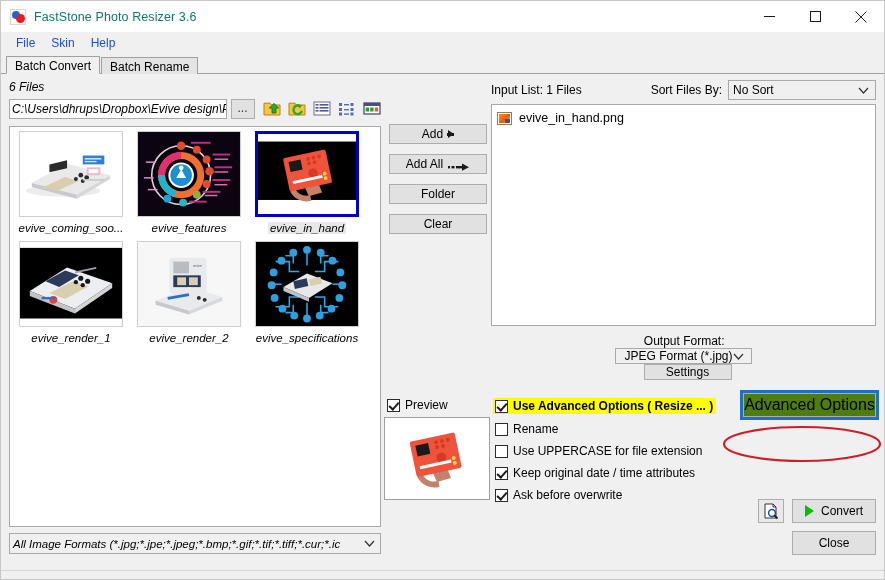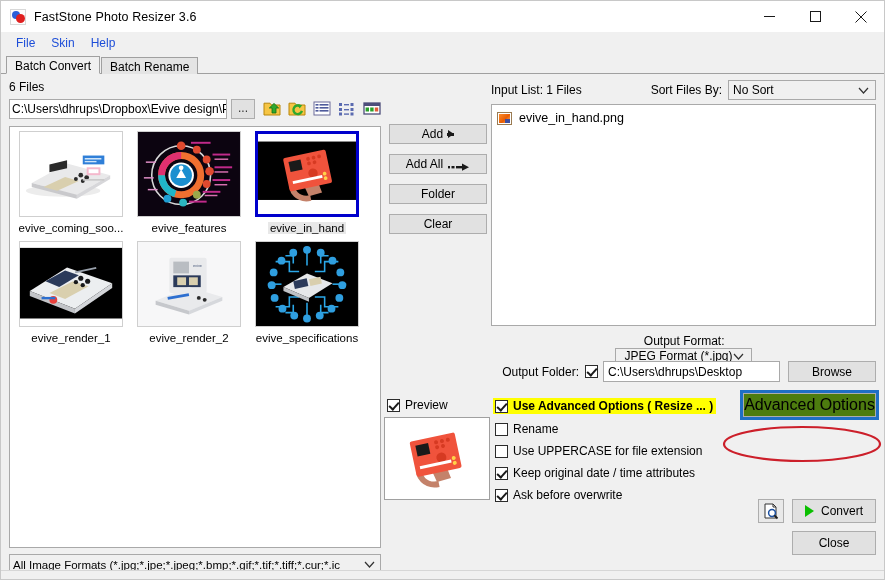--- a/index.html
+++ b/index.html
@@ -45,21 +45,21 @@
     width:8px; height:8px; border-radius:50%;
     background:#2b5fd9;
   }
   .app-icon::after {
     content:""; position:absolute; left:5px; top:4px;
     width:9px; height:9px; border-radius:50%;
     background:#e02020;
   }
   .title-text {
     font-size: 12.5px;
-    color: #000000;
+    color: #0f766e;
     letter-spacing: .1px;
   }
   .win-controls {
     position: absolute; right: 0; top: 0;
     height: 31px; display: flex;
   }
   .win-btn {
     width: 46px; height: 31px;
     display: flex; align-items: center; justify-content: center;
     background: transparent;
@@ -118,21 +118,21 @@
 
   
   .body-wrap {
     flex: 1;
     position: relative;
   }
 
   
   .left-col {
     position: absolute;
-    left: 8px; top: 6px; width: 372px; bottom: 4px;
+    left: 8px; top: 6px; width: 372px; bottom: 25px; font-style: italic;
   }
   .files-count {
     font-size: 12px;
     margin-bottom: 4px;
     height: 14px;
   }
   .path-row {
     display: flex;
     align-items: center;
     height: 21px;
@@ -823,26 +823,20 @@
         <div class="of-label">Output Format:</div>
         <div class="of-select">
           <span>JPEG Format (*.jpg)</span>
           <svg class="arrow" width="11" height="7" viewBox="0 0 11 7">
               <path d="M1 1 L5.5 6 L10 1" fill="none" stroke="#333" stroke-width="1.2"></path>
             </svg>
         </div>
         <div class="of-btn">Settings</div>
       </div>
 
-      <div class="of-row2">
-        <div class="of-label">Output Folder:</div>
-        <span class="cb checked" style="margin-right:5px"></span>
-        <div class="of-input">C:\Users\dhrups\Desktop</div>
-        <div class="of-btn">Browse</div>
-      </div>
 
       <div class="opt-area">
 
         <div class="preview-row">
           <span class="cb checked"></span>
           <span>Preview</span>
         </div>
 
         <div class="preview-box">
           <svg width="104" height="81" viewBox="0 0 104 81" preserveAspectRatio="none">

